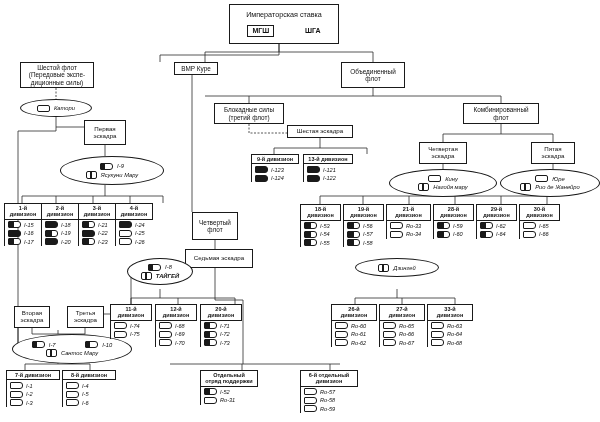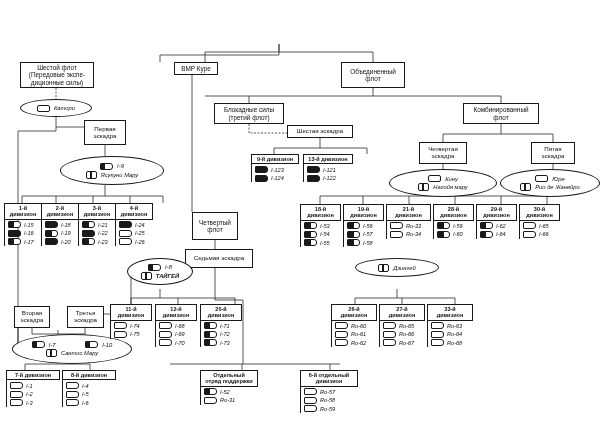--- a/index.html
+++ b/index.html
@@ -191,20 +191,27 @@
     <polyline points="547,196 547,204"></polyline>
 
     <polyline points="397,266 397,277"></polyline>
     <polyline points="397,289 397,298"></polyline>
     <polyline points="355,298 455,298"></polyline>
     <polyline points="355,298 355,304"></polyline>
     <polyline points="402,298 402,304"></polyline>
     <polyline points="455,298 455,304"></polyline>
   </svg>
 
+  <div class="node hq" style="left:229px;top:4px;width:110px;height:40px;">
+    <span class="ttl">Императорская ставка</span>
+    <span class="sub">
+      <span class="boxed">МГШ</span>
+      <span>ШГА</span>
+    </span>
+  </div>
 
   <div class="node fleet" style="left:20px;top:62px;width:74px;height:26px;">
     <span class="ttl">Шестой флот
 (Передовые экспе-
 диционные силы)</span>
   </div>
 
   <div class="node fleet" style="left:174px;top:62px;width:44px;height:13px;">
     <span class="ttl">ВМР Куре</span>
   </div>

